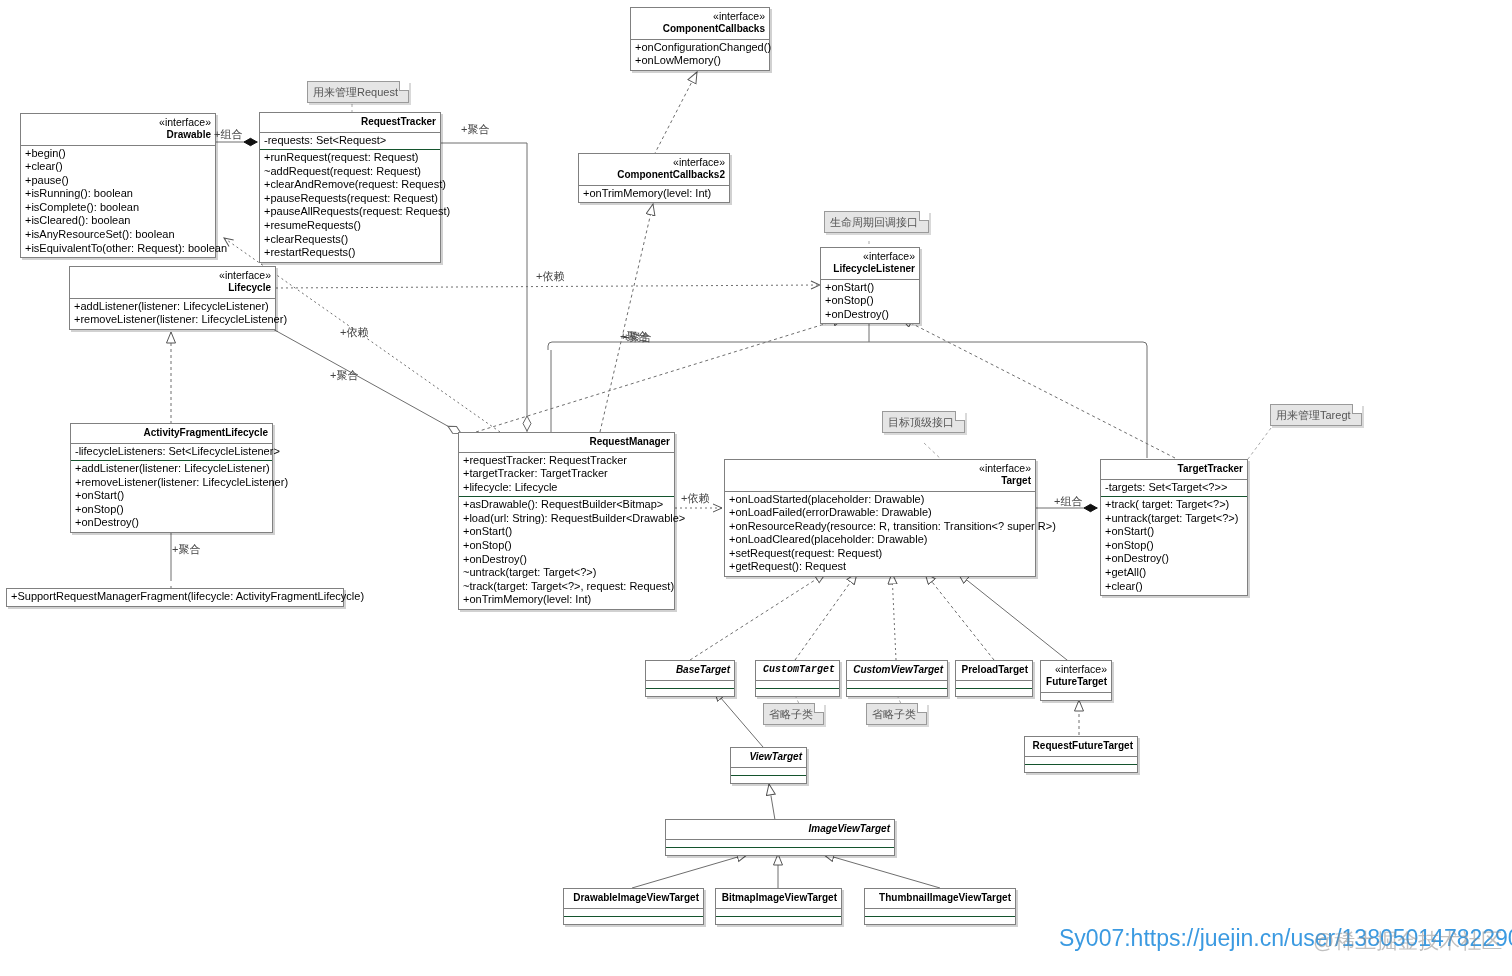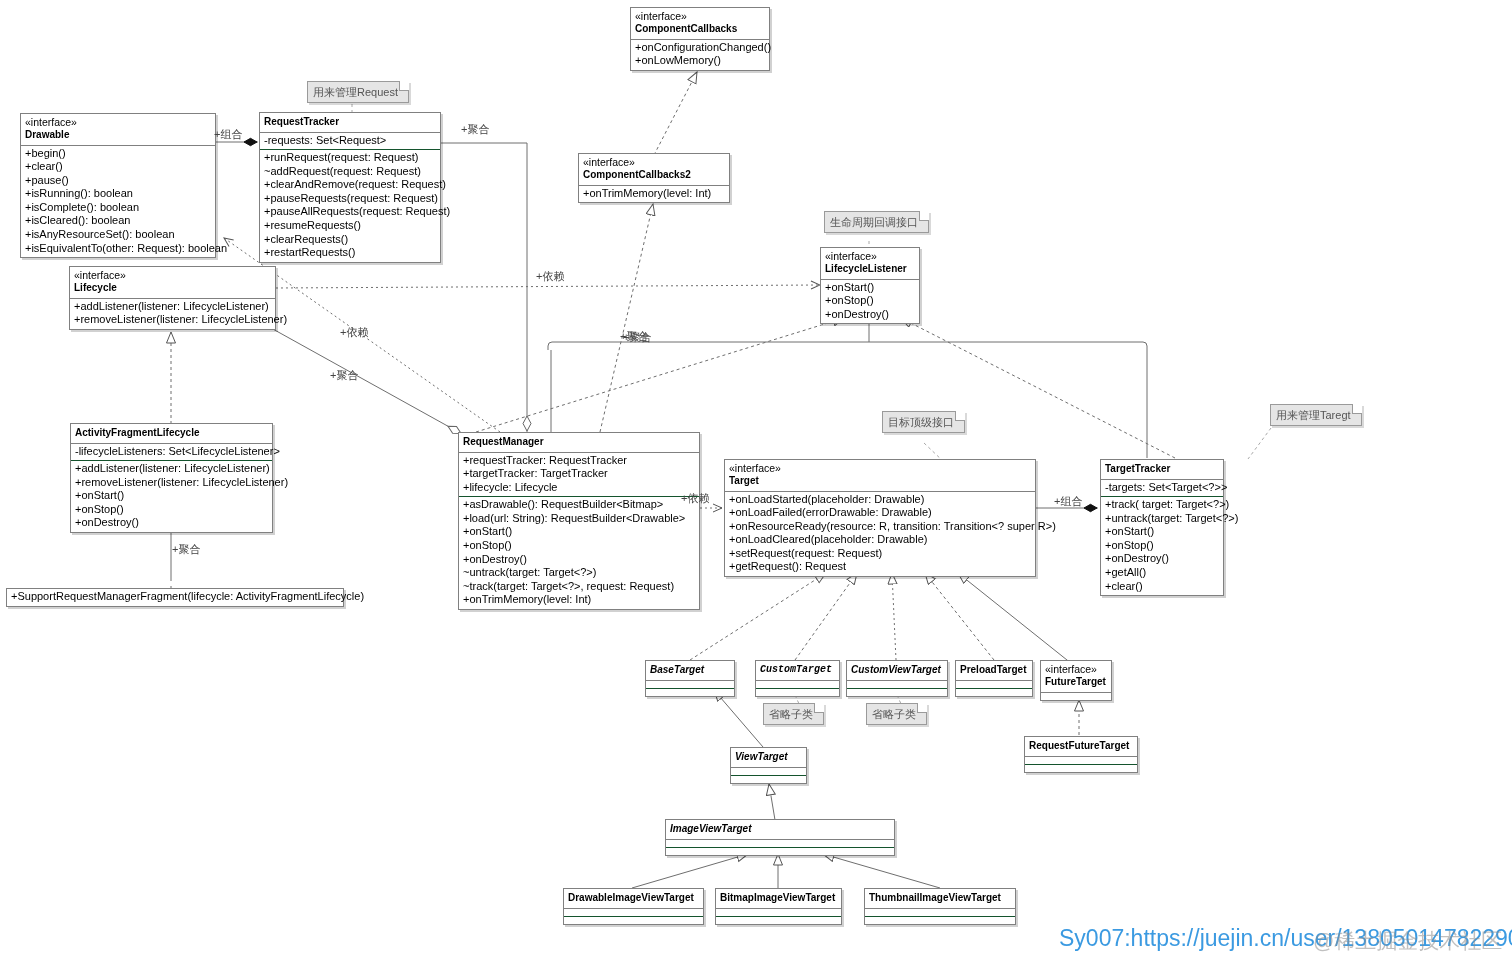--- a/index.html
+++ b/index.html
@@ -16,21 +16,21 @@
     position:absolute;
     box-sizing:border-box;
     background:#fff;
     border:1px solid #808080;
     box-shadow:2px 2px 0 rgba(0,0,0,0.18);
     font-size:11px;
     line-height:13.5px;
   }
   .uml .hdr{
     padding:2px 4px 3px 4px;
-    text-align:left;
+    text-align:right;
     border-bottom:1px solid #808080;
   }
   .uml .stereo{
     display:block;
     font-size:10.5px;
     font-weight:normal;
     line-height:12px;
   }
   .uml .cname{
     display:block;
@@ -272,21 +272,21 @@
       <div class="row">+onDestroy()</div>
     </div>
   </div>
 
   <div class="uml" style="left:6px;top:588px;width:338px;">
     <div class="sect">
       <div class="row">+SupportRequestManagerFragment(lifecycle: ActivityFragmentLifecycle)</div>
     </div>
   </div>
 
-  <div class="uml" style="left:458px;top:432px;width:242px;">
+  <div class="uml" style="left:458px;top:432px;width:217px;">
     <div class="hdr">
       <span class="cname">RequestManager</span>
     </div>
     <div class="sect">
       <div class="row">+requestTracker: RequestTracker</div>
       <div class="row">+targetTracker: TargetTracker</div>
       <div class="row">+lifecycle: Lifecycle</div>
     </div>
     <div class="sect">
       <div class="row">+asDrawable(): RequestBuilder&lt;Bitmap&gt;</div>
@@ -308,21 +308,21 @@
     <div class="sect">
       <div class="row">+onLoadStarted(placeholder: Drawable)</div>
       <div class="row">+onLoadFailed(errorDrawable: Drawable)</div>
       <div class="row">+onResourceReady(resource: R, transition: Transition&lt;? super R&gt;)</div>
       <div class="row">+onLoadCleared(placeholder: Drawable)</div>
       <div class="row">+setRequest(request: Request)</div>
       <div class="row">+getRequest(): Request</div>
     </div>
   </div>
 
-  <div class="uml" style="left:1100px;top:459px;width:124px;">
+  <div class="uml" style="left:1100px;top:459px;width:148px;">
     <div class="hdr">
       <span class="cname">TargetTracker</span>
     </div>
     <div class="sect">
       <div class="row">-targets:  Set&lt;Target&lt;?&gt;&gt;</div>
     </div>
     <div class="sect">
       <div class="row">+track( target: Target&lt;?&gt;)</div>
       <div class="row">+untrack(target: Target&lt;?&gt;)</div>
       <div class="row">+onStart()</div>

